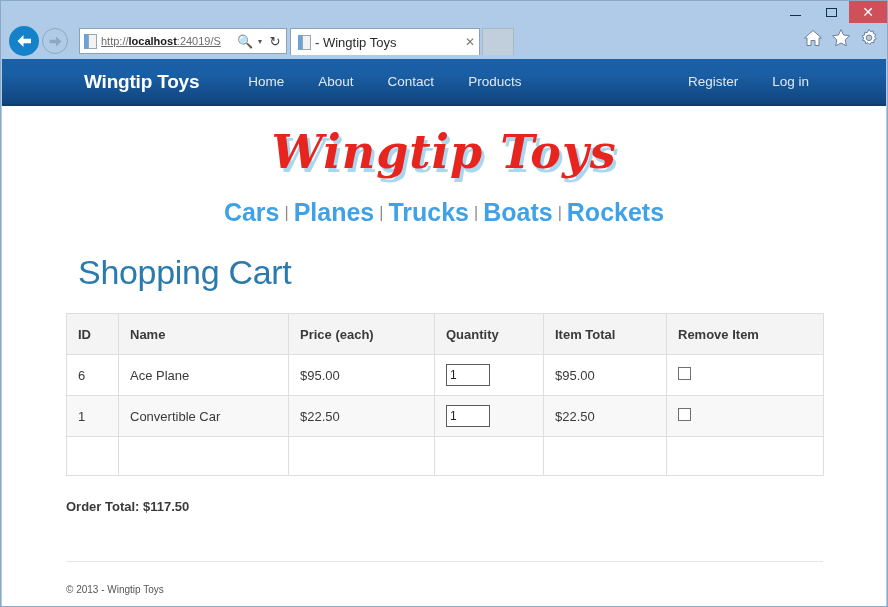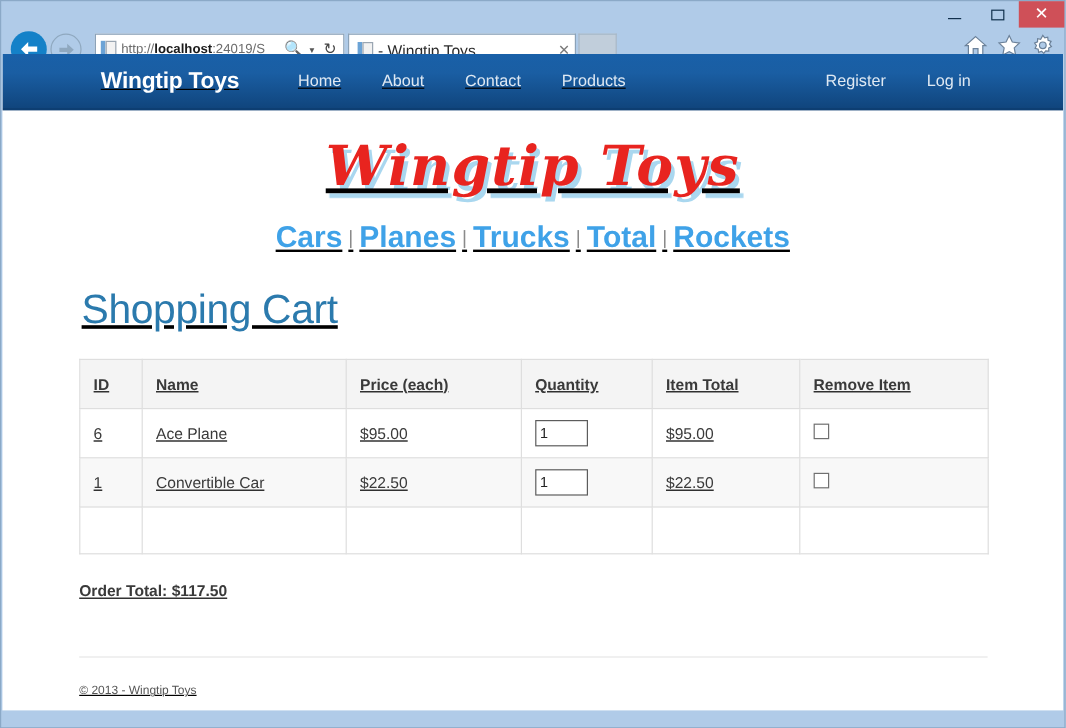--- a/index.html
+++ b/index.html
@@ -122,23 +122,23 @@
   }
 
   #browser-icons {
     position: absolute; right: 8px; top: 5px;
     display: flex; align-items: center; gap: 8px;
   }
   .bicon { width: 20px; height: 20px; cursor: pointer; }
 
   
   #viewport {
-    position: absolute; left: 1px; top: 44px;
+    position: absolute; left: 1px; top: 58px;
     width: 884px; height: 547px;
-    background: #fff; overflow: hidden; text-decoration: underline;
+    background: #fff; overflow: hidden;
   }
 
   
   #sitenav {
     height: 47px; width: 884px;
     background: linear-gradient(to bottom, #1960a8 0%, #1a5ea3 35%, #10457d 100%);
     border-bottom: 2px solid #0d3e72;
     display: flex; align-items: center;
     position: relative;
   }
@@ -182,21 +182,21 @@
   #categories a {
     color: #3fa2e8; text-decoration: none; cursor: pointer;
     padding: 0 2px;
   }
   #categories .sep {
     color: #8a8a8a; font-size: 16px; font-weight: 400;
     padding: 0 3px; position: relative; top: -3px;
   }
 
   #page-title {
-    margin: 26px 0 0 2px;
+    margin: 26px 0 0 12px;
     font-size: 34px; font-weight: 400; color: #2b7aad;
     letter-spacing: -0.3px;
   }
 
   
   #cart-table {
     margin-top: 21px;
     width: 757px;
     border-collapse: collapse;
     font-size: 13px;
@@ -337,21 +337,21 @@
         <a>Contact</a>
         <a>Products</a>
       </div>
     </div>
 
     <div id="content">
 
       <div id="logo">Wingtip Toys</div>
 
       <div id="categories">
-        <a>Cars</a><span class="sep">|</span><a>Planes</a><span class="sep">|</span><a>Trucks</a><span class="sep">|</span><a>Total</a><span class="sep">|</span><a>Rockets</a>
+        <a>Cars</a><span class="sep">|</span><a>Planes</a><span class="sep">|</span><a>Trucks</a><span class="sep">|</span><a>Boats</a><span class="sep">|</span><a>Rockets</a>
       </div>
 
       <h1 id="page-title">Shopping Cart</h1>
 
       <table id="cart-table">
         <thead>
           <tr>
             <th class="col-id">ID</th>
             <th class="col-name">Name</th>
             <th class="col-price">Price (each)</th>

